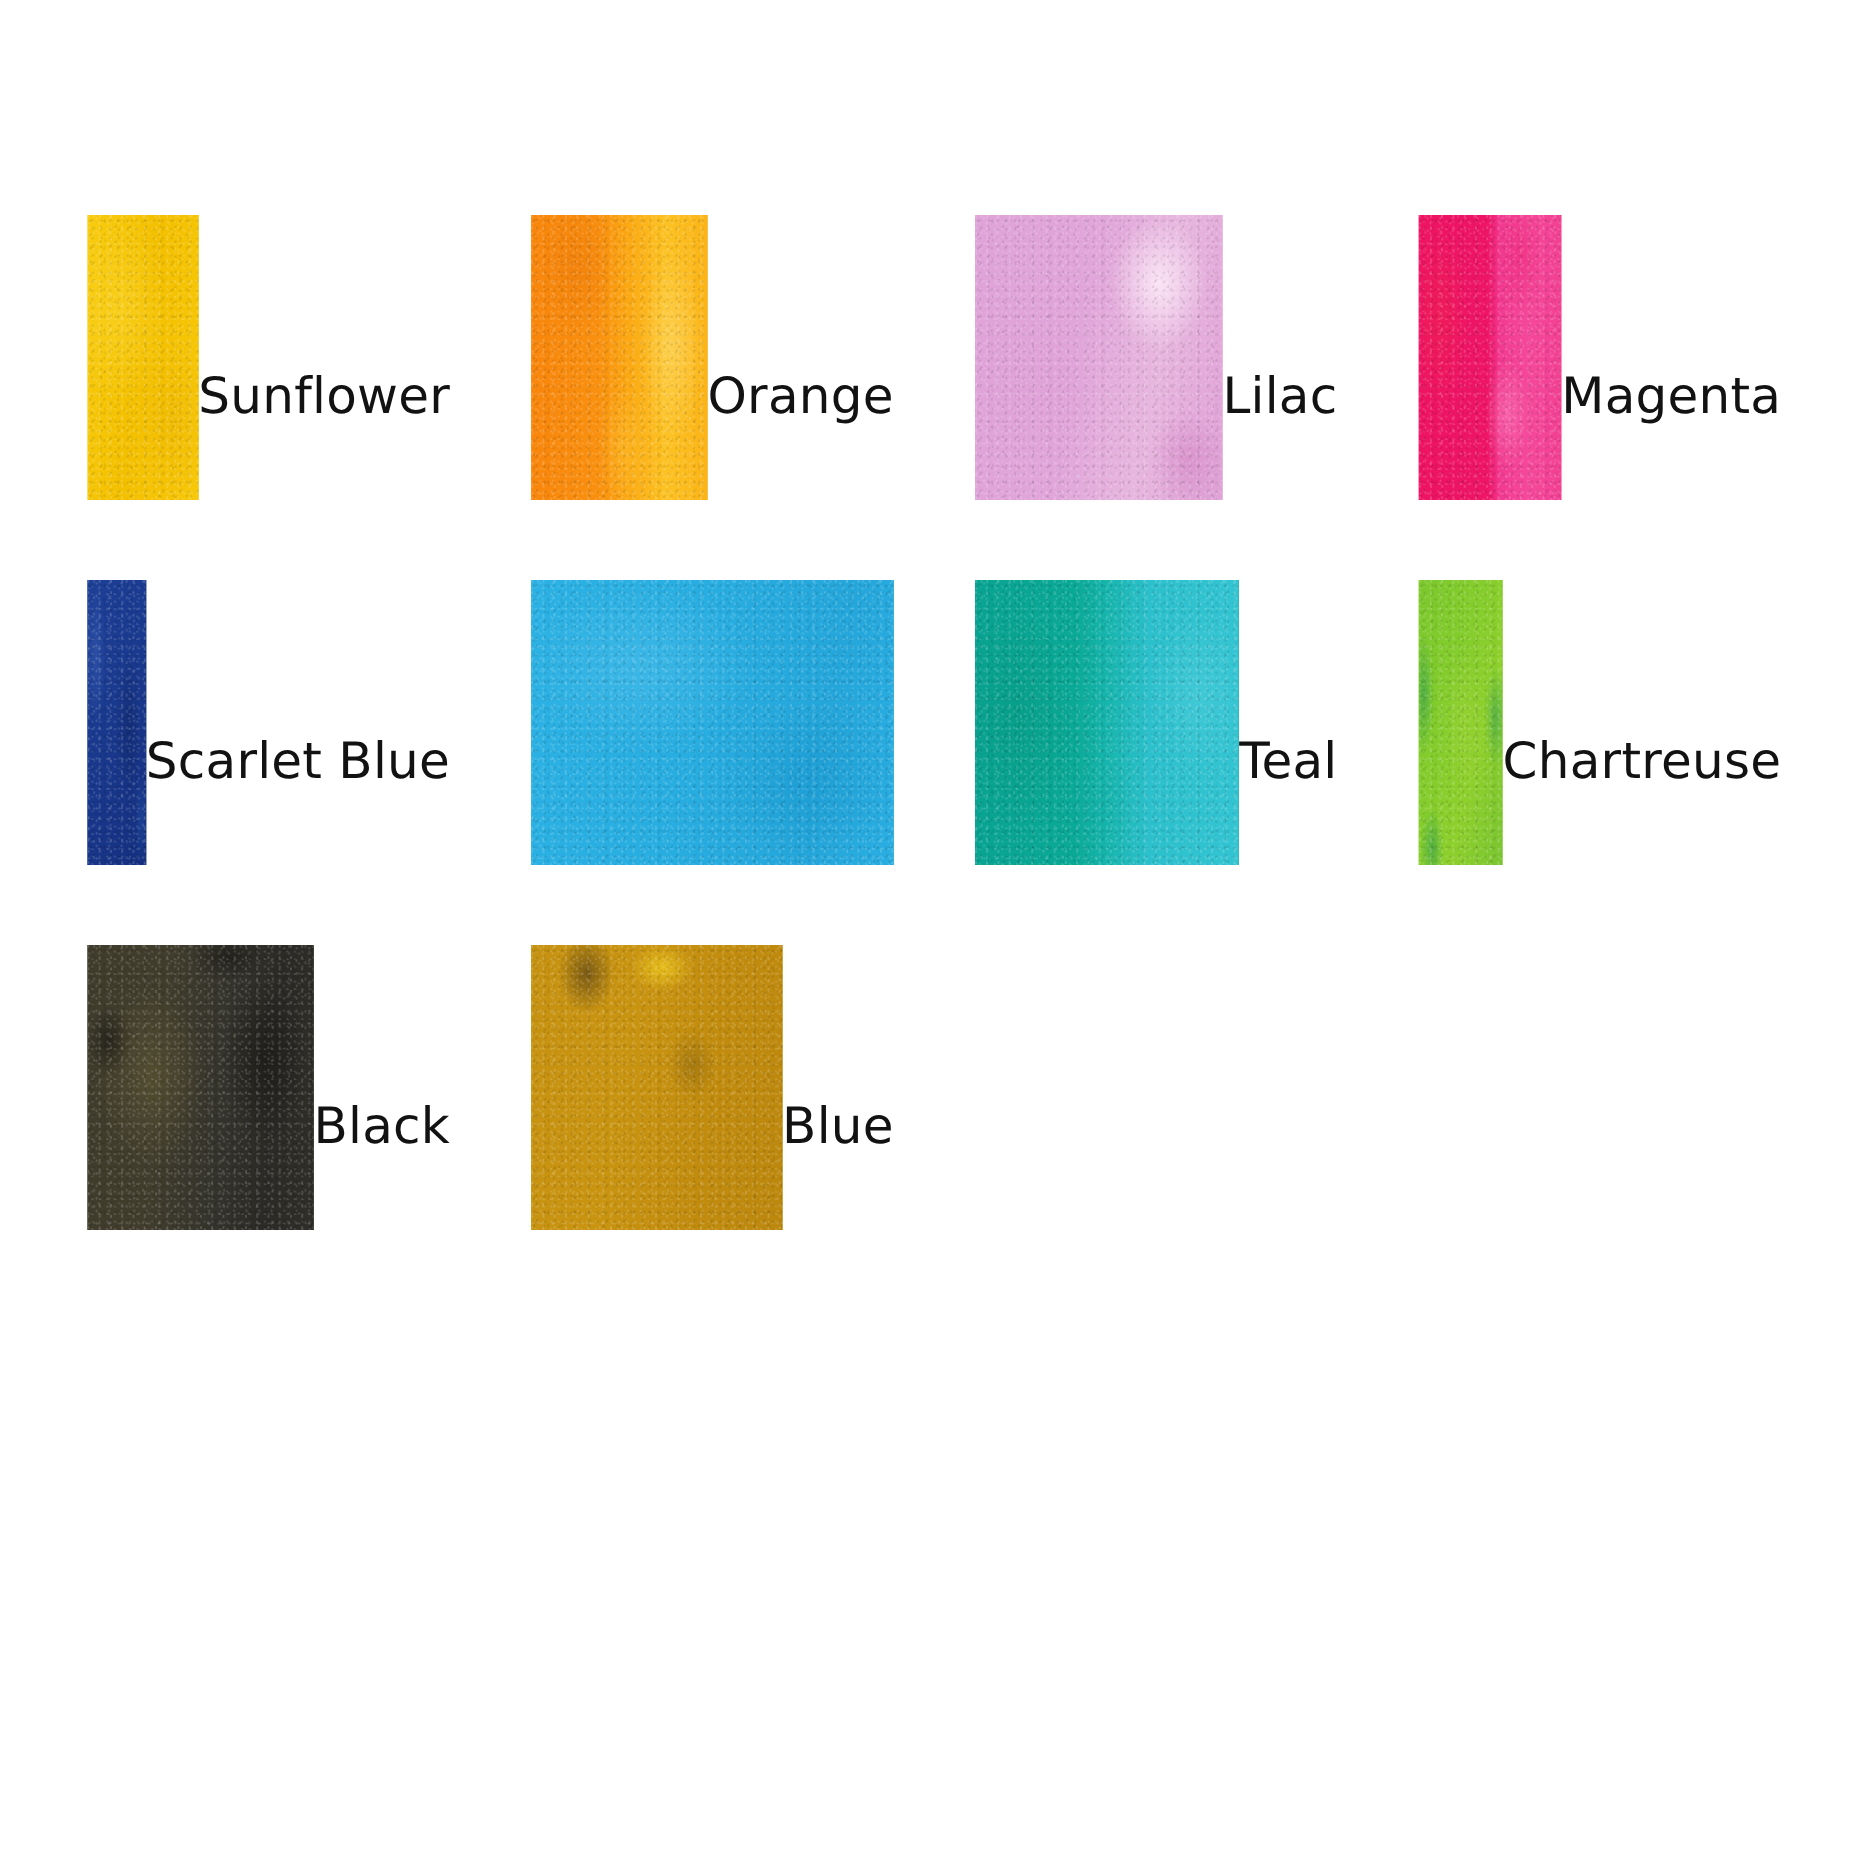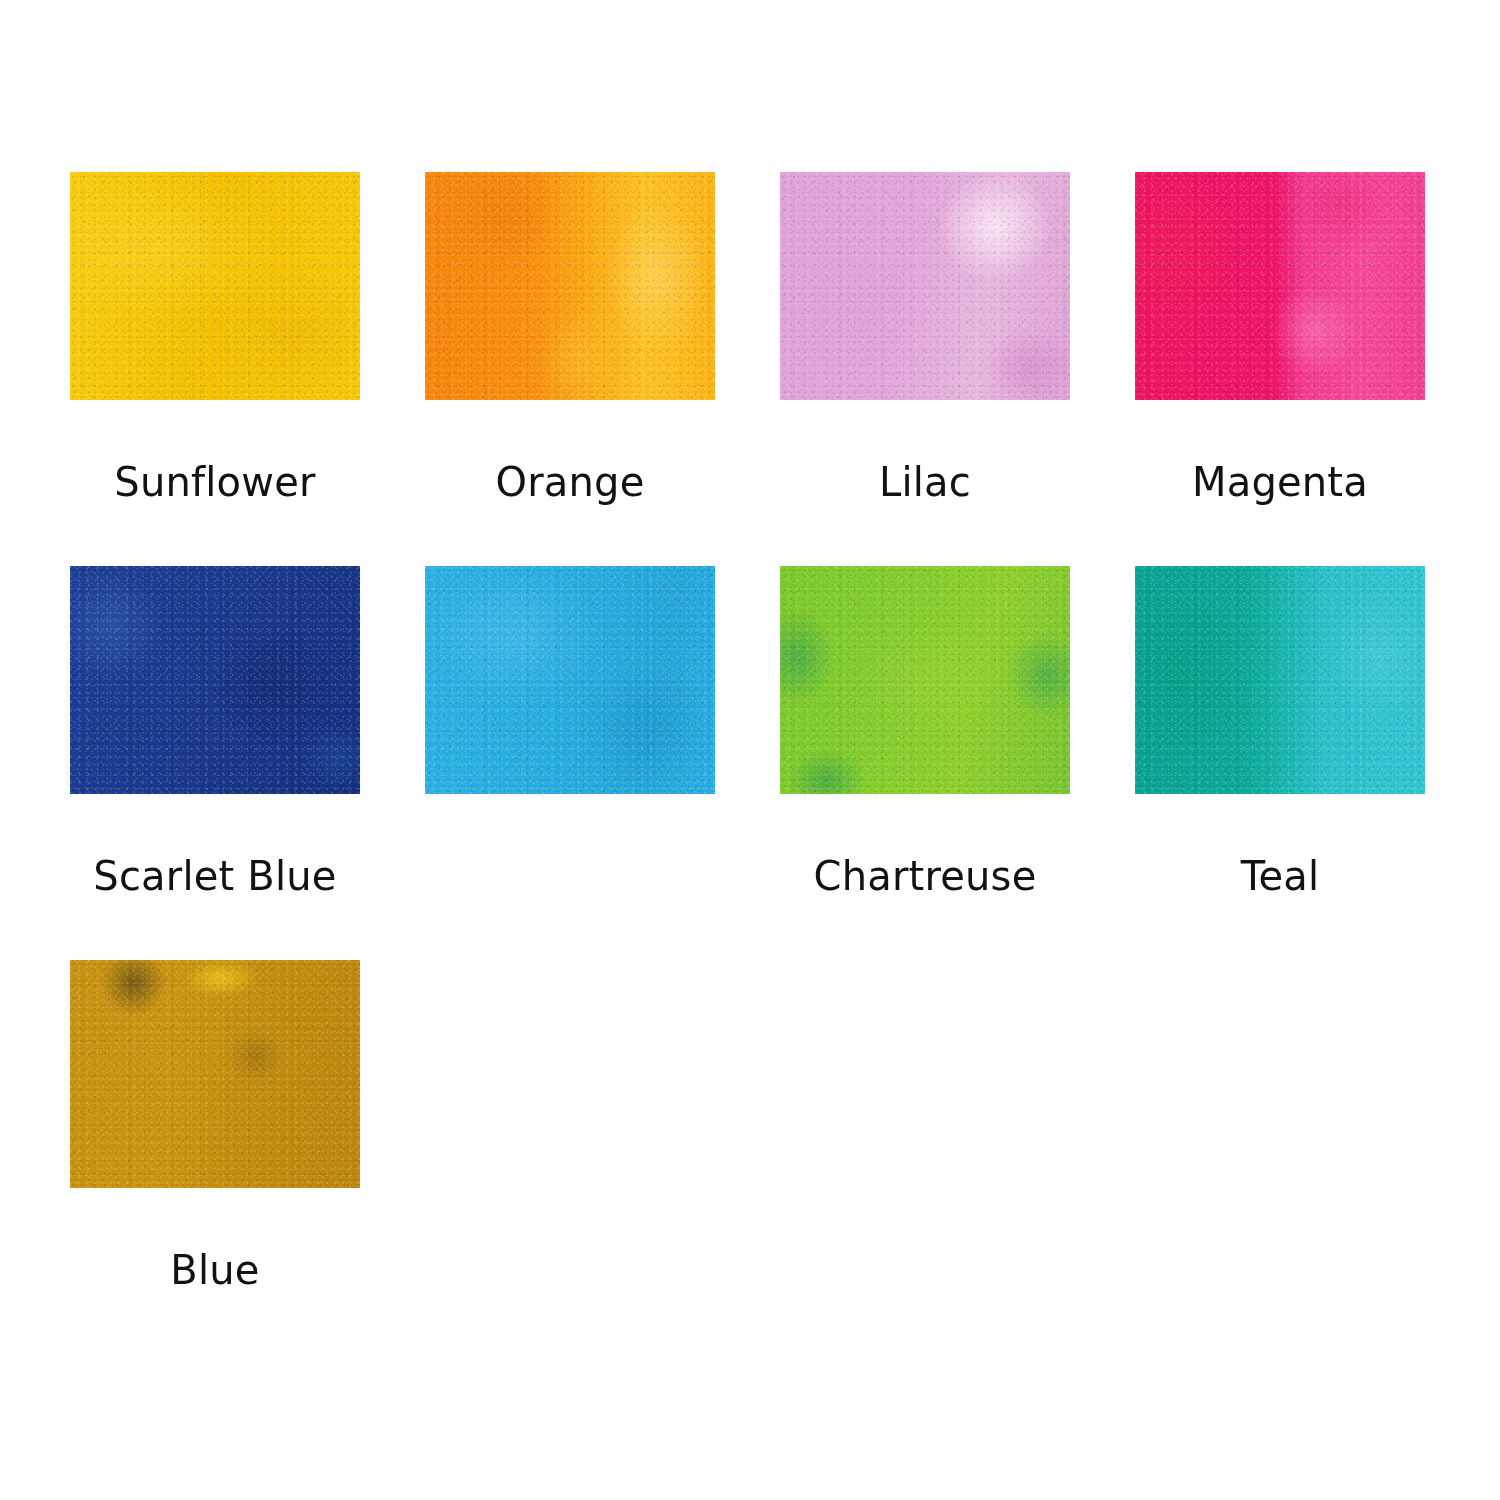--- a/index.html
+++ b/index.html
@@ -30,21 +30,20 @@
     display: grid;
     grid-template-columns: repeat(4, 290px);
     grid-template-rows: repeat(3, auto);
     column-gap: 65px;
     row-gap: 64px;
   }
 
   .swatch-cell {
     width: 290px;
     display: flex;
-    flex-direction: column;
     align-items: center;
   }
 
   .swatch-chip {
     position: relative;
     width: 290px;
     height: 228px;
     overflow: hidden;
     background: #cccccc;
     
@@ -283,33 +282,39 @@
       <div class="swatch-label">Scarlet Blue</div>
     </div>
 
     <div class="swatch-cell">
       <div class="swatch-chip chip-cerulean-blue">
         <div class="wash"></div>
       </div>
     </div>
 
     <div class="swatch-cell">
+      <div class="swatch-chip chip-teal">
+        <div class="wash"></div>
+      </div>
+      <div class="swatch-label">Teal</div>
+    </div>
+
+    <div class="swatch-cell">
       <div class="swatch-chip chip-chartreuse">
         <div class="wash"></div>
       </div>
       <div class="swatch-label">Chartreuse</div>
     </div>
 
     <div class="swatch-cell">
-      <div class="swatch-chip chip-teal">
-        <div class="wash"></div>
-      </div>
-      <div class="swatch-label">Teal</div>
-    </div>
-
+      <div class="swatch-chip chip-black">
+        <div class="wash"></div>
+      </div>
+      <div class="swatch-label">Black</div>
+    </div>
 
     <div class="swatch-cell">
       <div class="swatch-chip chip-gold">
         <div class="wash"></div>
       </div>
       <div class="swatch-label">Blue</div>
     </div>
 
   </div>
 </div>

